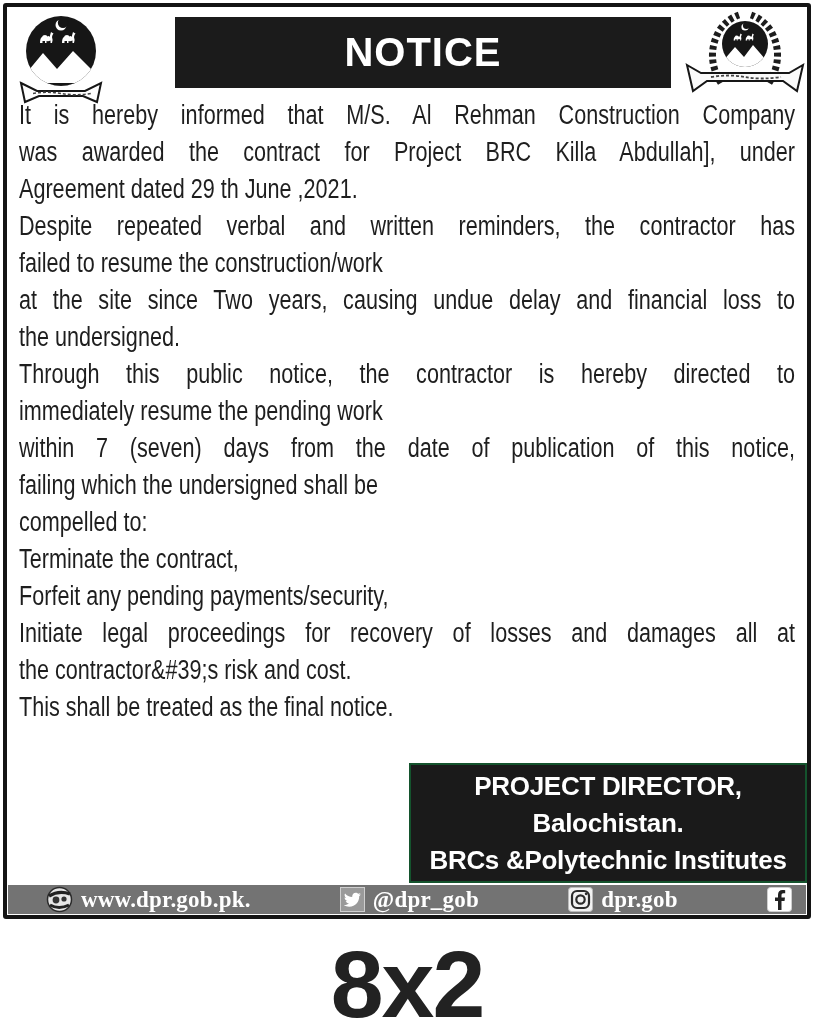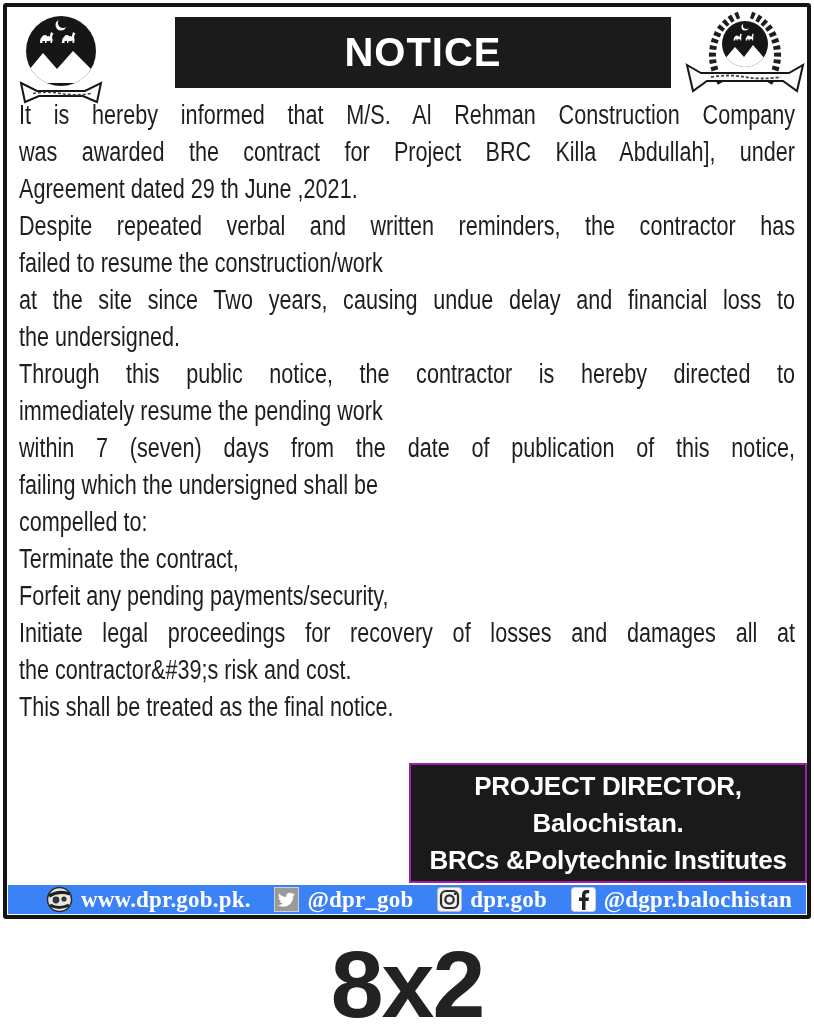--- a/index.html
+++ b/index.html
@@ -31,32 +31,32 @@
   }
   .body-line.just { text-align:justify; text-align-last:justify; }
 
   
   .ab-no {
     position:absolute; left:12px; top:834px;
     font-size:31px; font-weight:bold; color:#161616; letter-spacing:-0.5px;
   }
   .sign-box {
     position:absolute; left:402px; top:756px; width:398px; height:120px;
-    background:#1a1a1a; border:2px solid #a21caf;
+    background:#1a1a1a; border:2px solid #14532d;
     display:flex; flex-direction:column; align-items:center; justify-content:center;
   }
   .sign-box div {
     color:#fff; font-weight:bold; font-size:26px; line-height:37px;
     letter-spacing:-0.3px; text-align:center; white-space:nowrap;
   }
 
   
   .footer-bar {
     position:absolute; left:1px; right:1px; bottom:1px; height:31px;
-    background:#3b82f6; border-top:2px solid #fff;
+    background:#737373; border-top:2px solid #fff;
     display:flex; align-items:center; justify-content:space-between;
     padding:0 14px 0 38px;
   }
   .social-item { display:flex; align-items:center; gap:8px; }
   .social-item .label {
     color:#fff; font-family:"Liberation Serif", serif; font-weight:bold;
     font-size:23px; letter-spacing:0.2px; white-space:nowrap;
   }
   .icon-box { display:inline-flex; align-items:center; }
 
@@ -183,20 +183,19 @@
         </span>
         <span class="label">dpr.gob</span>
       </div>
       <div class="social-item">
         <span class="icon-box">
           <svg width="25" height="25" viewBox="0 0 25 25">
             <rect x="0.5" y="0.5" width="24" height="24" rx="3" fill="#fff" stroke="#cfcfcf" stroke-width="1"></rect>
             <path d="M14.5,23 L14.5,14 L17.5,14 L18,10.5 L14.5,10.5 L14.5,8.2 C14.5,7.2 15,6.3 16.5,6.3 L18.2,6.3 L18.2,3.2 C18.2,3.2 16.8,3 15.5,3 C12.7,3 11,4.7 11,7.8 L11,10.5 L8,10.5 L8,14 L11,14 L11,23 Z" fill="#222"></path>
           </svg>
         </span>
-        <span class="label">@dgpr.balochistan</span>
       </div>
     </div>
 
   </div>
 
   <div class="ad-size">8x2</div>
 </div>
 
 </body></html>

